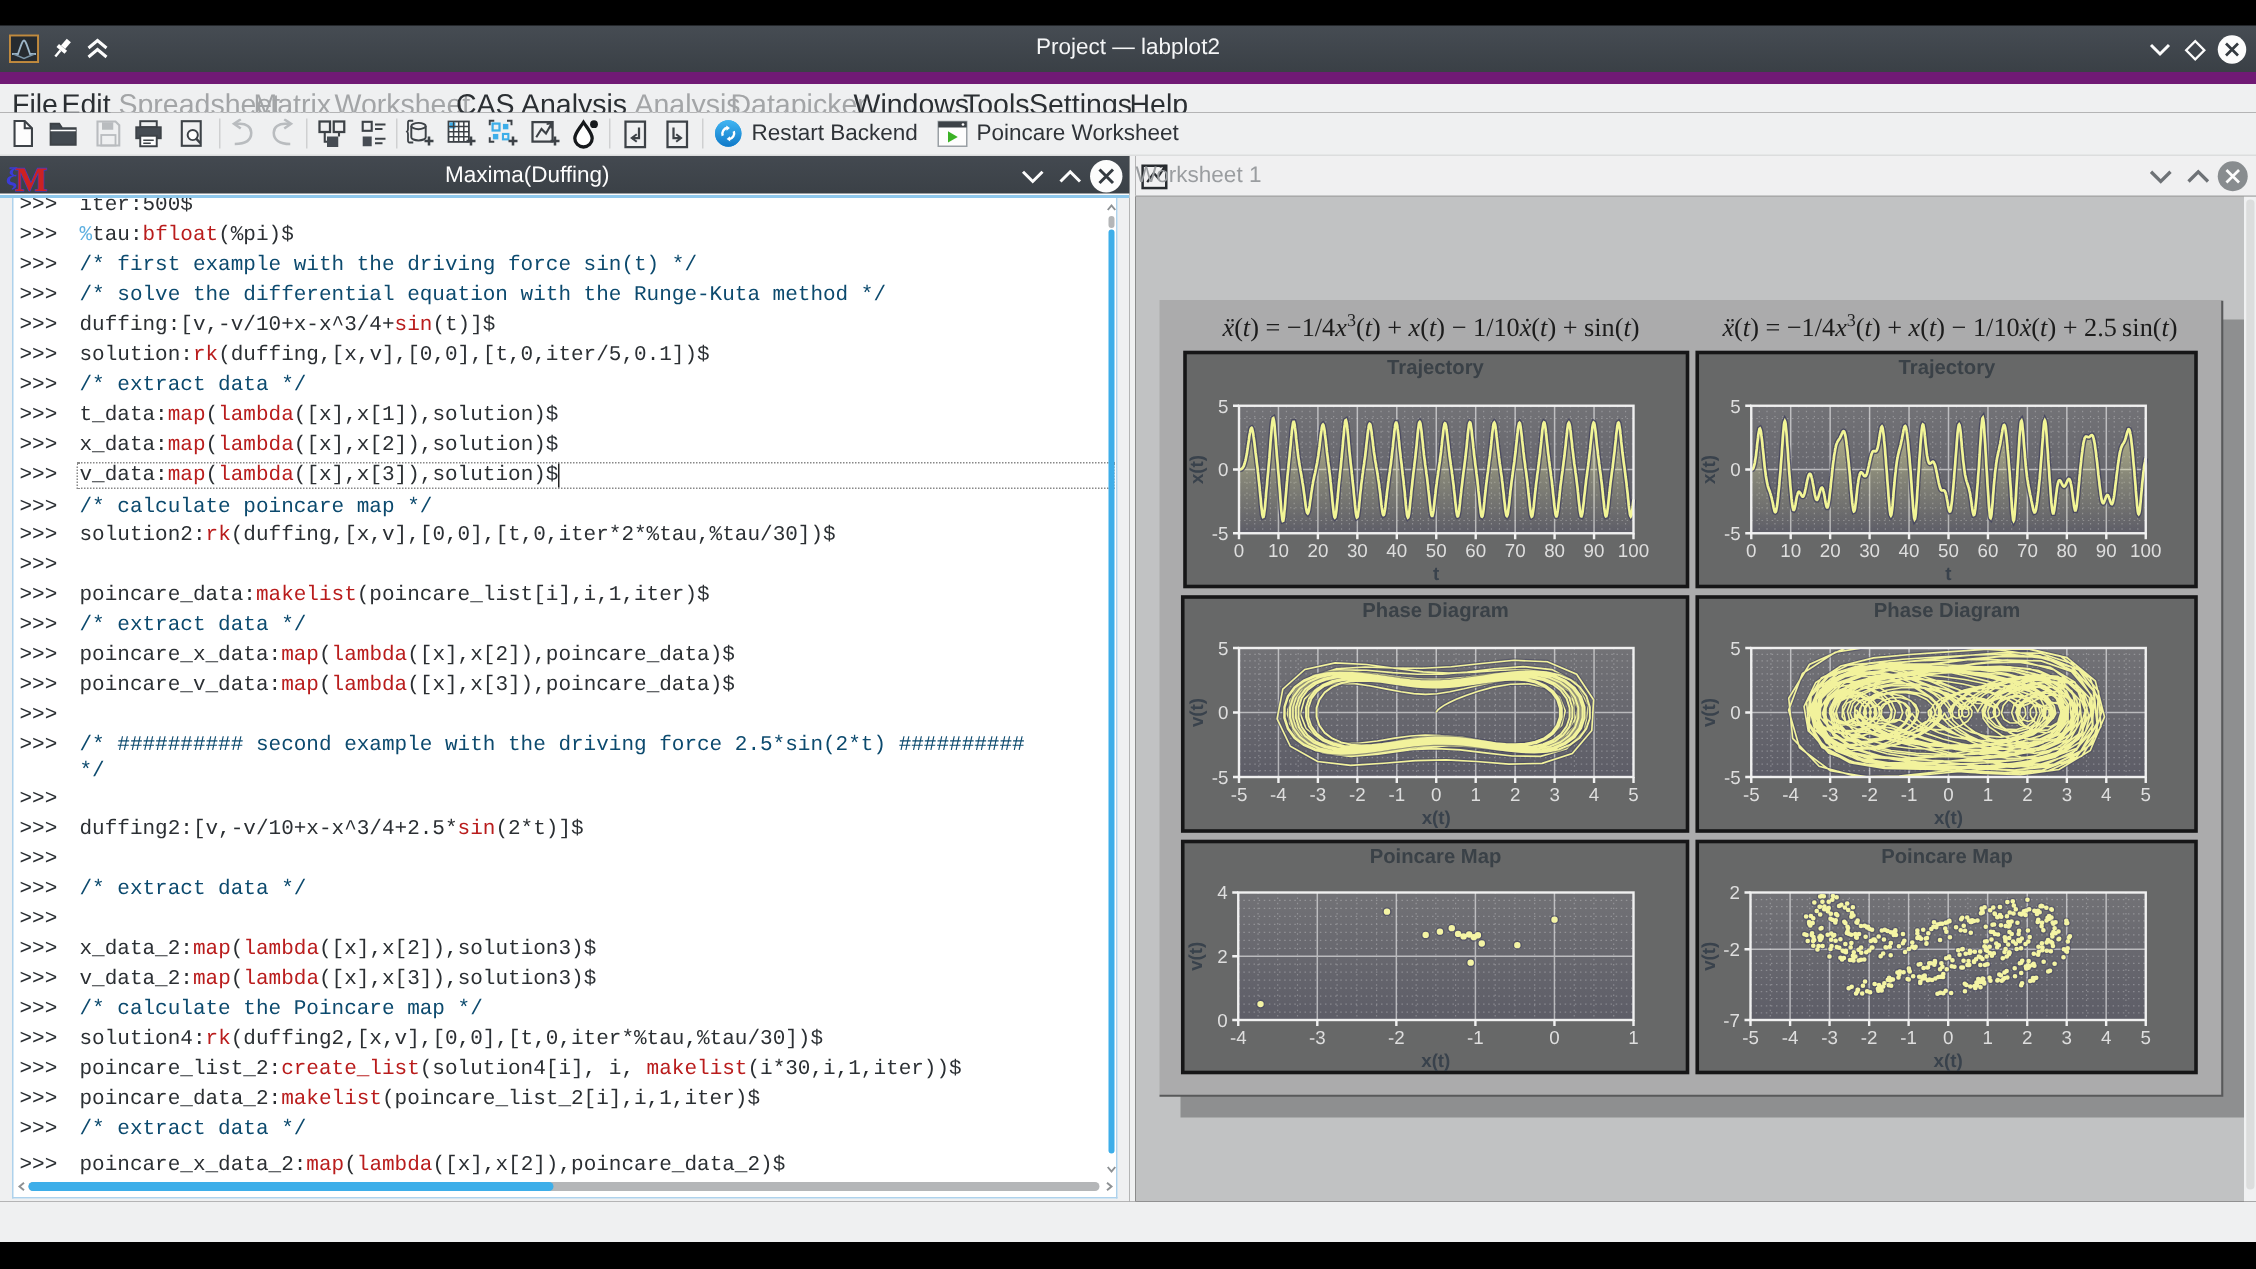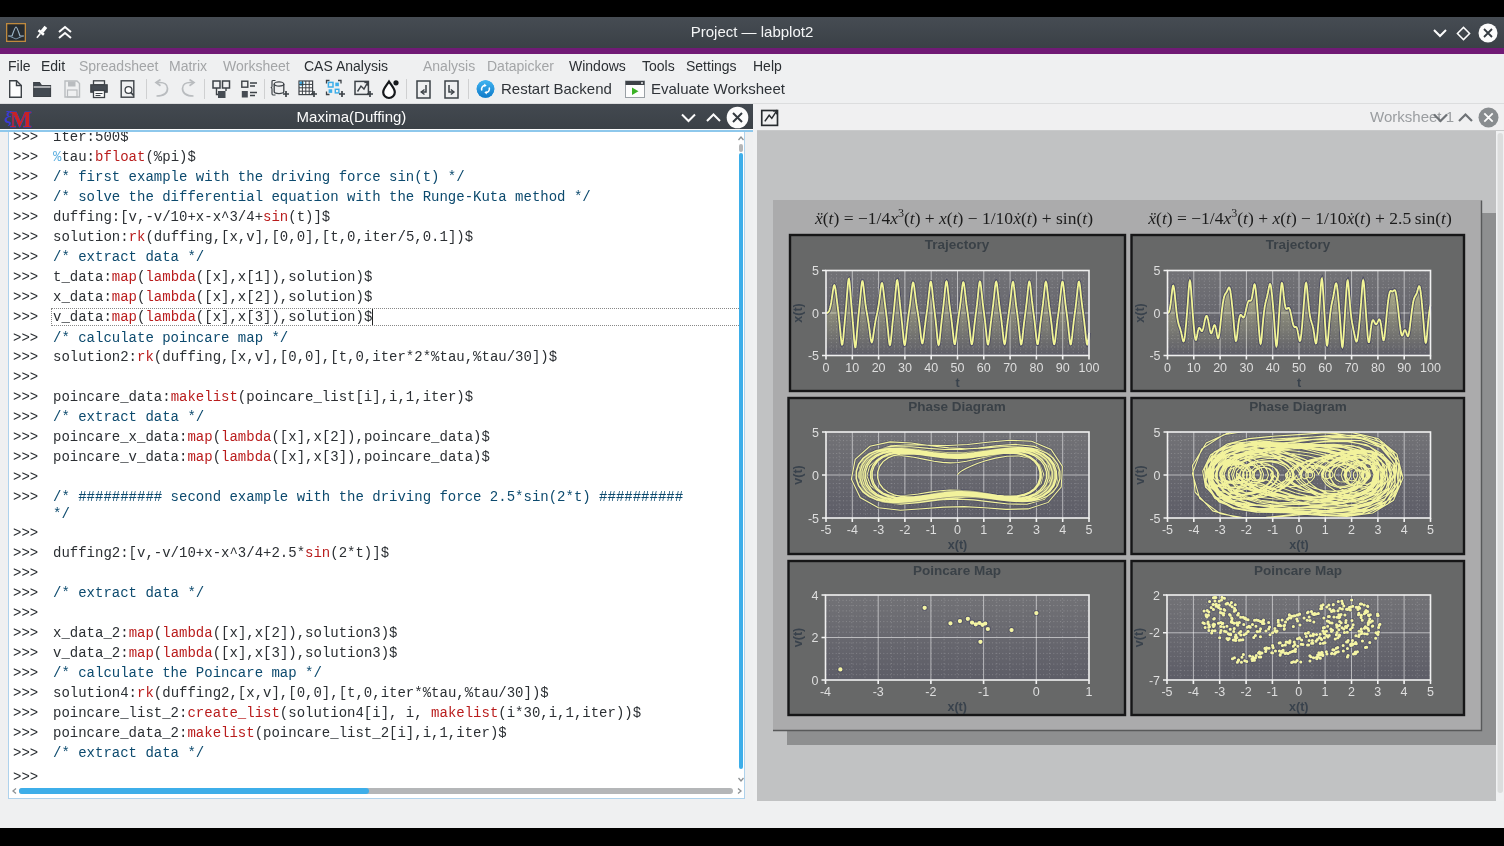--- a/index.html
+++ b/index.html
@@ -1,27 +1,27 @@
 <!DOCTYPE html>
 <html><head><meta charset="utf-8"><style>
 *{margin:0;padding:0;box-sizing:border-box;-webkit-font-smoothing:antialiased}
 html,body{width:1504px;height:846px;overflow:hidden;background:#000;font-family:"Liberation Sans",sans-serif}
 .abs{position:absolute}
 #titlebar{left:0;top:17px;width:1504px;height:31px;background:linear-gradient(#464c53,#3a4046);color:#eef0f1;font-size:15px}
 #titlebar .title{left:0;right:0;top:6px;text-align:center;color:#f4f5f6}
-#menubar{left:0;top:48px;width:1504px;height:27px;background:#eff0f1;border-top:6px solid #701a75;font-size:14px}
+#menubar{left:0;top:48px;width:1504px;height:27px;background:#eff0f1;border-top:8px solid #701a75;font-size:19px}
 .mi{position:absolute;top:4px;color:#2b2f33}
 .mi.dis{color:#a3a5a7}
 #toolbar{left:0;top:75px;width:1504px;height:29px;background:#eff0f1;border-bottom:1px solid #dcddde}
 .tsep{position:absolute;top:4px;width:1px;height:20px;background:#cfd0d1}
 .tlabel{position:absolute;top:5px;font-size:15px;color:#2f3338}
 #ldock-title{left:0;top:104px;width:753px;height:27px;background:linear-gradient(#434950,#3a4046);color:#fcfcfc;font-size:15px}
 #ldock-title .title{left:0;right:50px;top:4px;text-align:center}
 #rdock-title{left:757px;top:104px;width:747px;height:27px;background:#f0f0f1;color:#9a9da0;font-size:15px;border-bottom:1px solid #c8c9ca}
-#rdock-title .title{left:0;right:50px;top:4px;text-align:right}
+#rdock-title .title{left:0;right:62px;top:4px;text-align:left}
 #focusline{left:0;top:129px;width:753px;height:3px;background:#fdfdfd;border-bottom:2px solid #8ec8ec}
 #lcontent{left:0;top:132px;width:753px;height:669px;background:#eff0f1}
 #codebox{position:absolute;left:8px;top:0px;width:737px;height:667px;background:#fff;border:1px solid #aed2ec;border-top:none;overflow:hidden}
 #code{position:absolute;left:0;top:0;width:100%;height:100%;font-family:"Liberation Mono",monospace;font-size:14px;color:#2b2f33}
 .ln{position:absolute;height:20px;line-height:20px;white-space:pre}
 .pr{position:absolute;left:4px}
 .cd{position:absolute;left:44px}
 .c{color:#0c4a6e}.k{color:#b91c1c}.t{color:#5fb0e0}
 #bottomstrip{left:0;top:801px;width:1504px;height:27px;background:#eff0f1}
 .chev{stroke:#fcfcfc;stroke-width:2;fill:none}
@@ -168,21 +168,21 @@
       <rect x="1.5" y="2" width="19" height="4" fill="#3d4247"></rect>
       <circle cx="18" cy="4" r="0.9" fill="#fff"></circle>
       <path d="M8 8.5 L14.5 12.3 L8 16 Z" fill="#3bb225"></path>
     </svg>
     <div class="tsep" style="left:146px"></div>
     <div class="tsep" style="left:204px"></div>
     <div class="tsep" style="left:264px"></div>
     <div class="tsep" style="left:406px"></div>
     <div class="tsep" style="left:468px"></div>
     <span class="tlabel" style="left:501px">Restart Backend</span>
-    <span class="tlabel" style="left:651px">Evaluate Worksheet</span>
+    <span class="tlabel" style="left:651px">Poincare Worksheet</span>
     <svg class="abs" style="left:0;top:0" width="0" height="0">
       <defs>
         <linearGradient id="rbg" x1="0" y1="0" x2="0" y2="1">
           <stop offset="0" stop-color="#41b5f2"></stop>
           <stop offset="1" stop-color="#0f79c8"></stop>
         </linearGradient>
       </defs>
     </svg>
   </div>
 <div class="abs" id="ldock-title">
@@ -263,20 +263,21 @@
         <div class="ln cd" style="top:531px"><span class="c">/* calculate the Poincare map */</span></div>
         <div class="ln pr" style="top:551px">&gt;&gt;&gt;</div>
         <div class="ln cd" style="top:551px">solution4:<span class="k">rk</span>(duffing2,[x,v],[0,0],[t,0,iter*%tau,%tau/30])$</div>
         <div class="ln pr" style="top:571px">&gt;&gt;&gt;</div>
         <div class="ln cd" style="top:571px">poincare_list_2:<span class="k">create_list</span>(solution4[i], i, <span class="k">makelist</span>(i*30,i,1,iter))$</div>
         <div class="ln pr" style="top:591px">&gt;&gt;&gt;</div>
         <div class="ln cd" style="top:591px">poincare_data_2:<span class="k">makelist</span>(poincare_list_2[i],i,1,iter)$</div>
         <div class="ln pr" style="top:611px">&gt;&gt;&gt;</div>
         <div class="ln cd" style="top:611px"><span class="c">/* extract data */</span></div>
         <div class="ln pr" style="top:635px">&gt;&gt;&gt;</div>
+        <div class="ln cd" style="top:635px">poincare_x_data_2:<span class="k">map</span>(<span class="k">lambda</span>([x],x[2]),poincare_data_2)$</div>
       </div>
 <div class="abs" style="left:728px;top:3px;width:7px;height:651px">
  <svg class="abs" style="left:0;top:0" width="8" height="7">
           <path d="M1.5 5 L4 2 L6.5 5" fill="none" stroke="#8d9194" stroke-width="1.3"></path>
         </svg>
  <svg class="abs" style="left:0;top:641px" width="8" height="7">
           <path d="M1.5 2 L4 5 L6.5 2" fill="none" stroke="#8d9194" stroke-width="1.3"></path>
         </svg>
  <div class="abs" style="left:1.5px;top:9px;width:4px;height:8px;background:#b4b6b8;border-radius:2px"></div>
  <div class="abs" style="left:1.5px;top:18px;width:4px;height:616px;background:#3daee9;border-radius:2.5px"></div>

